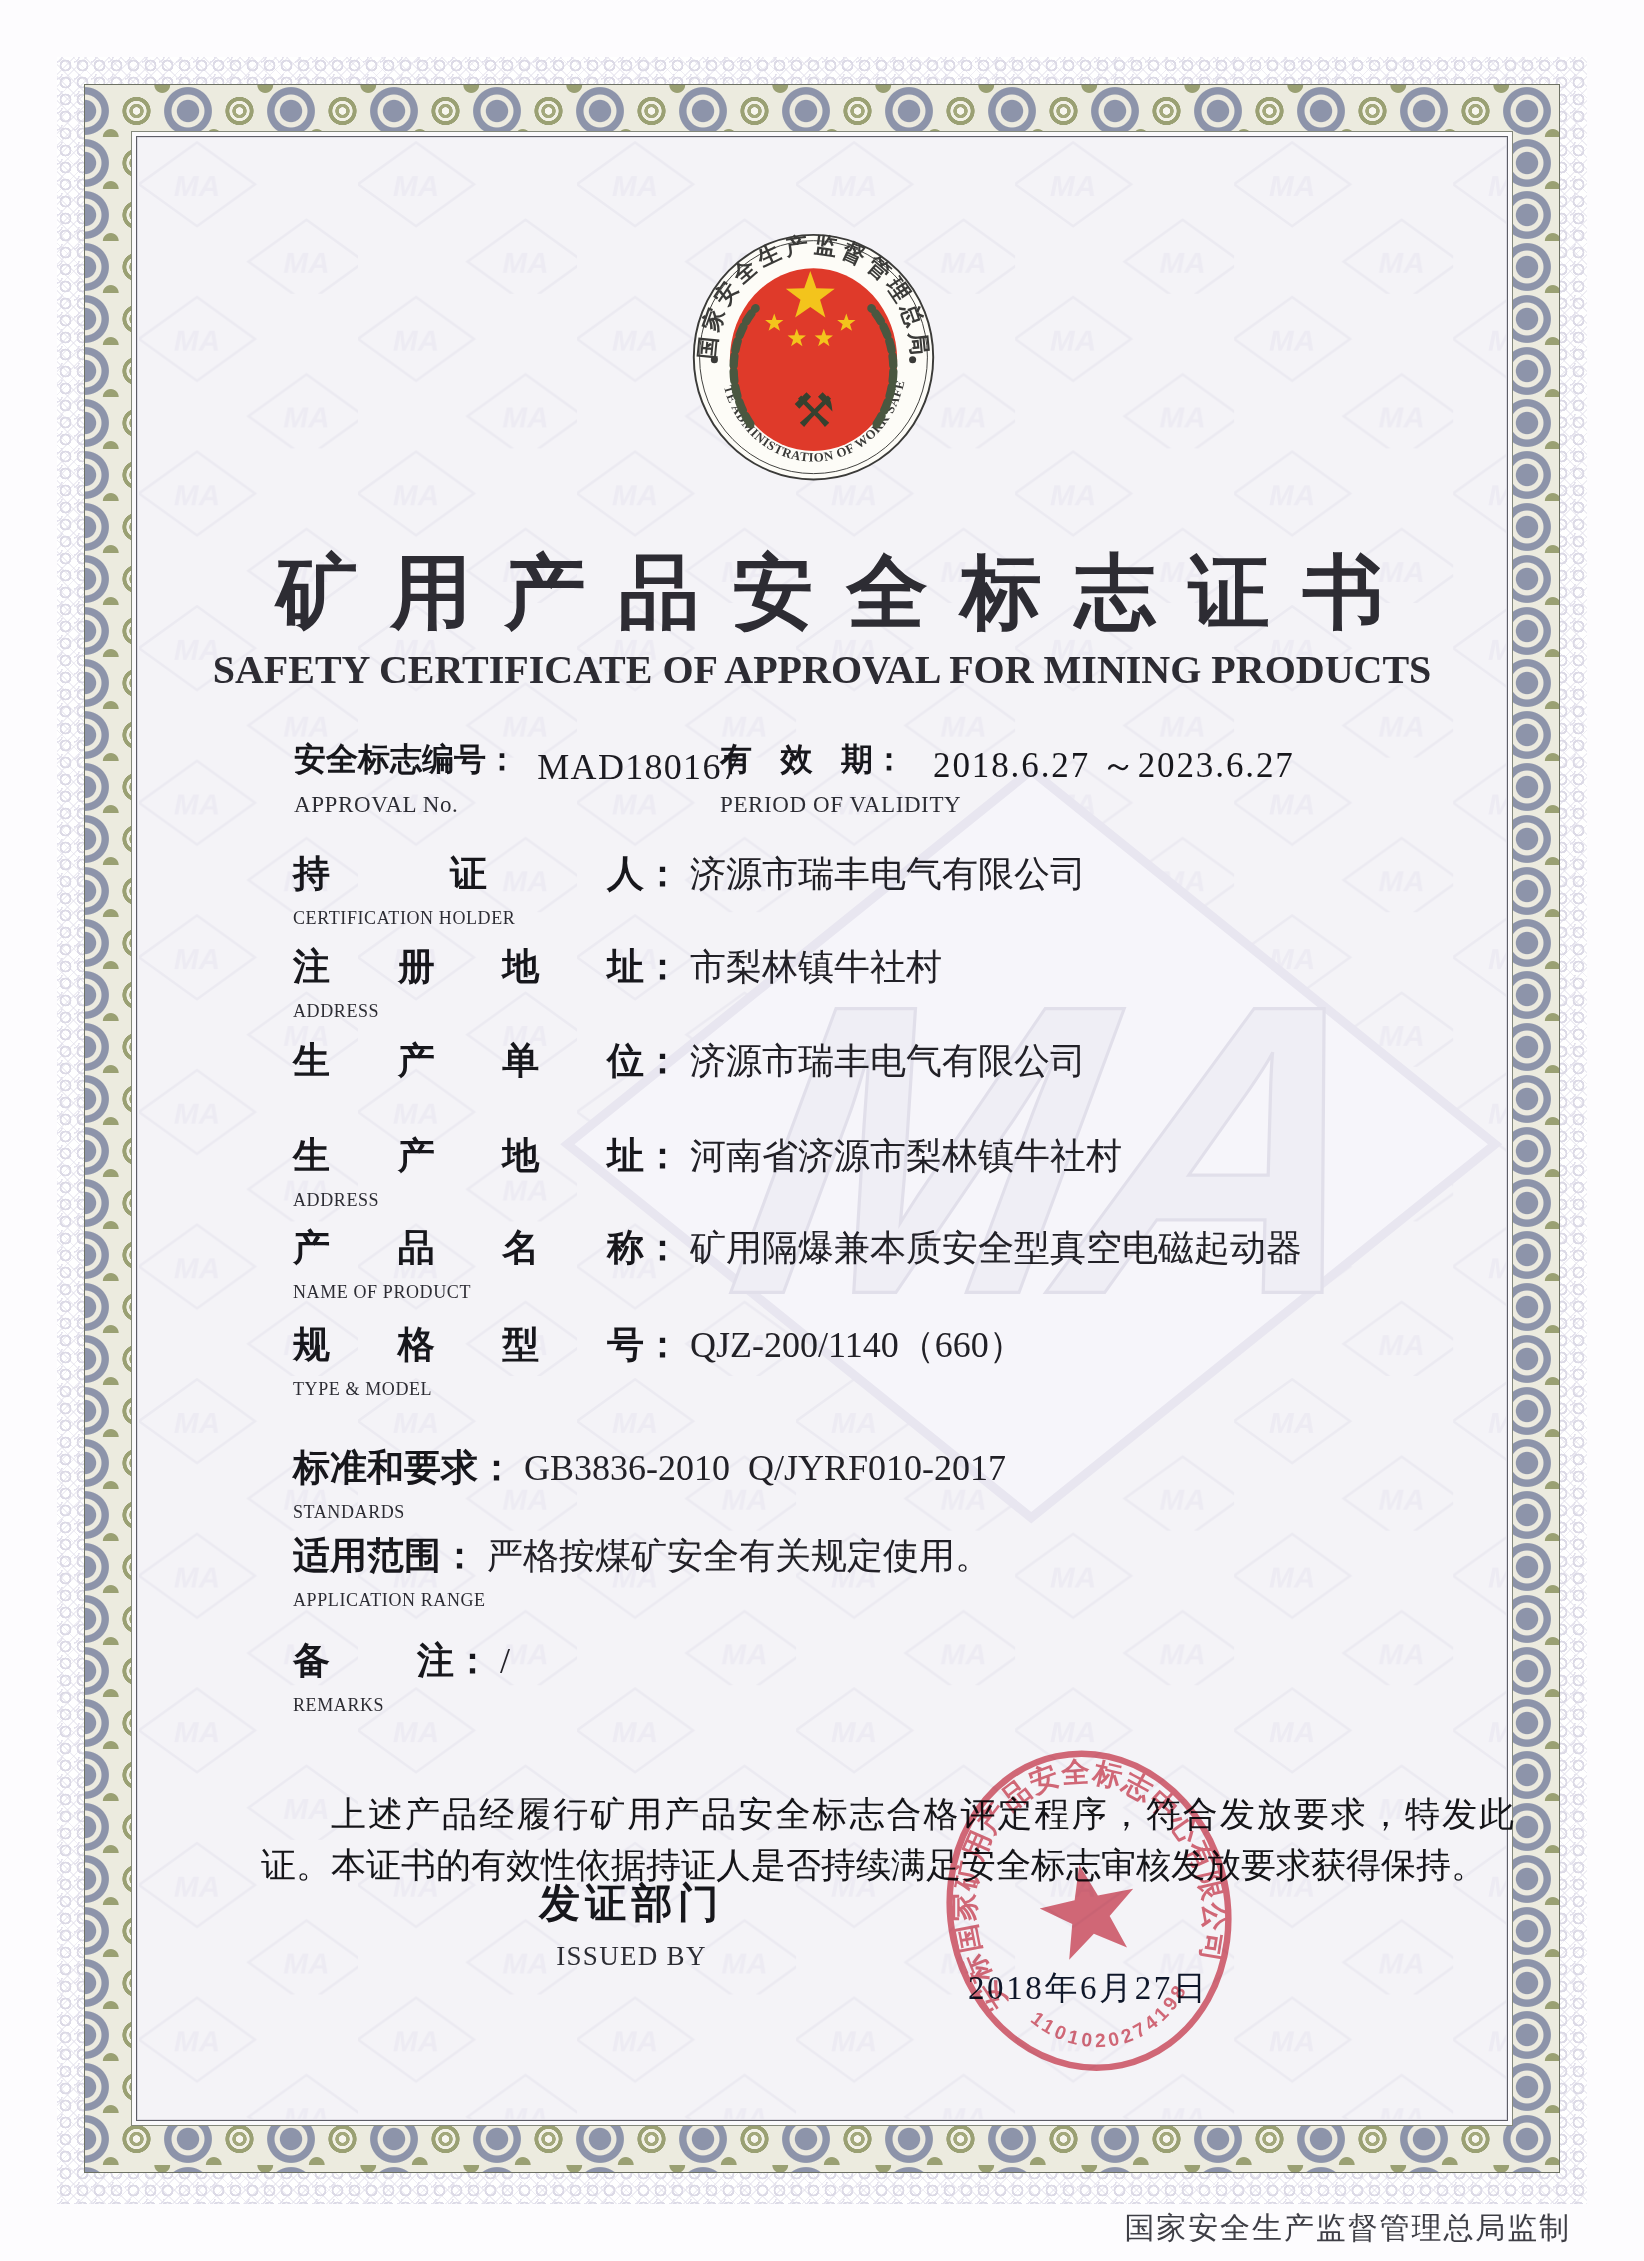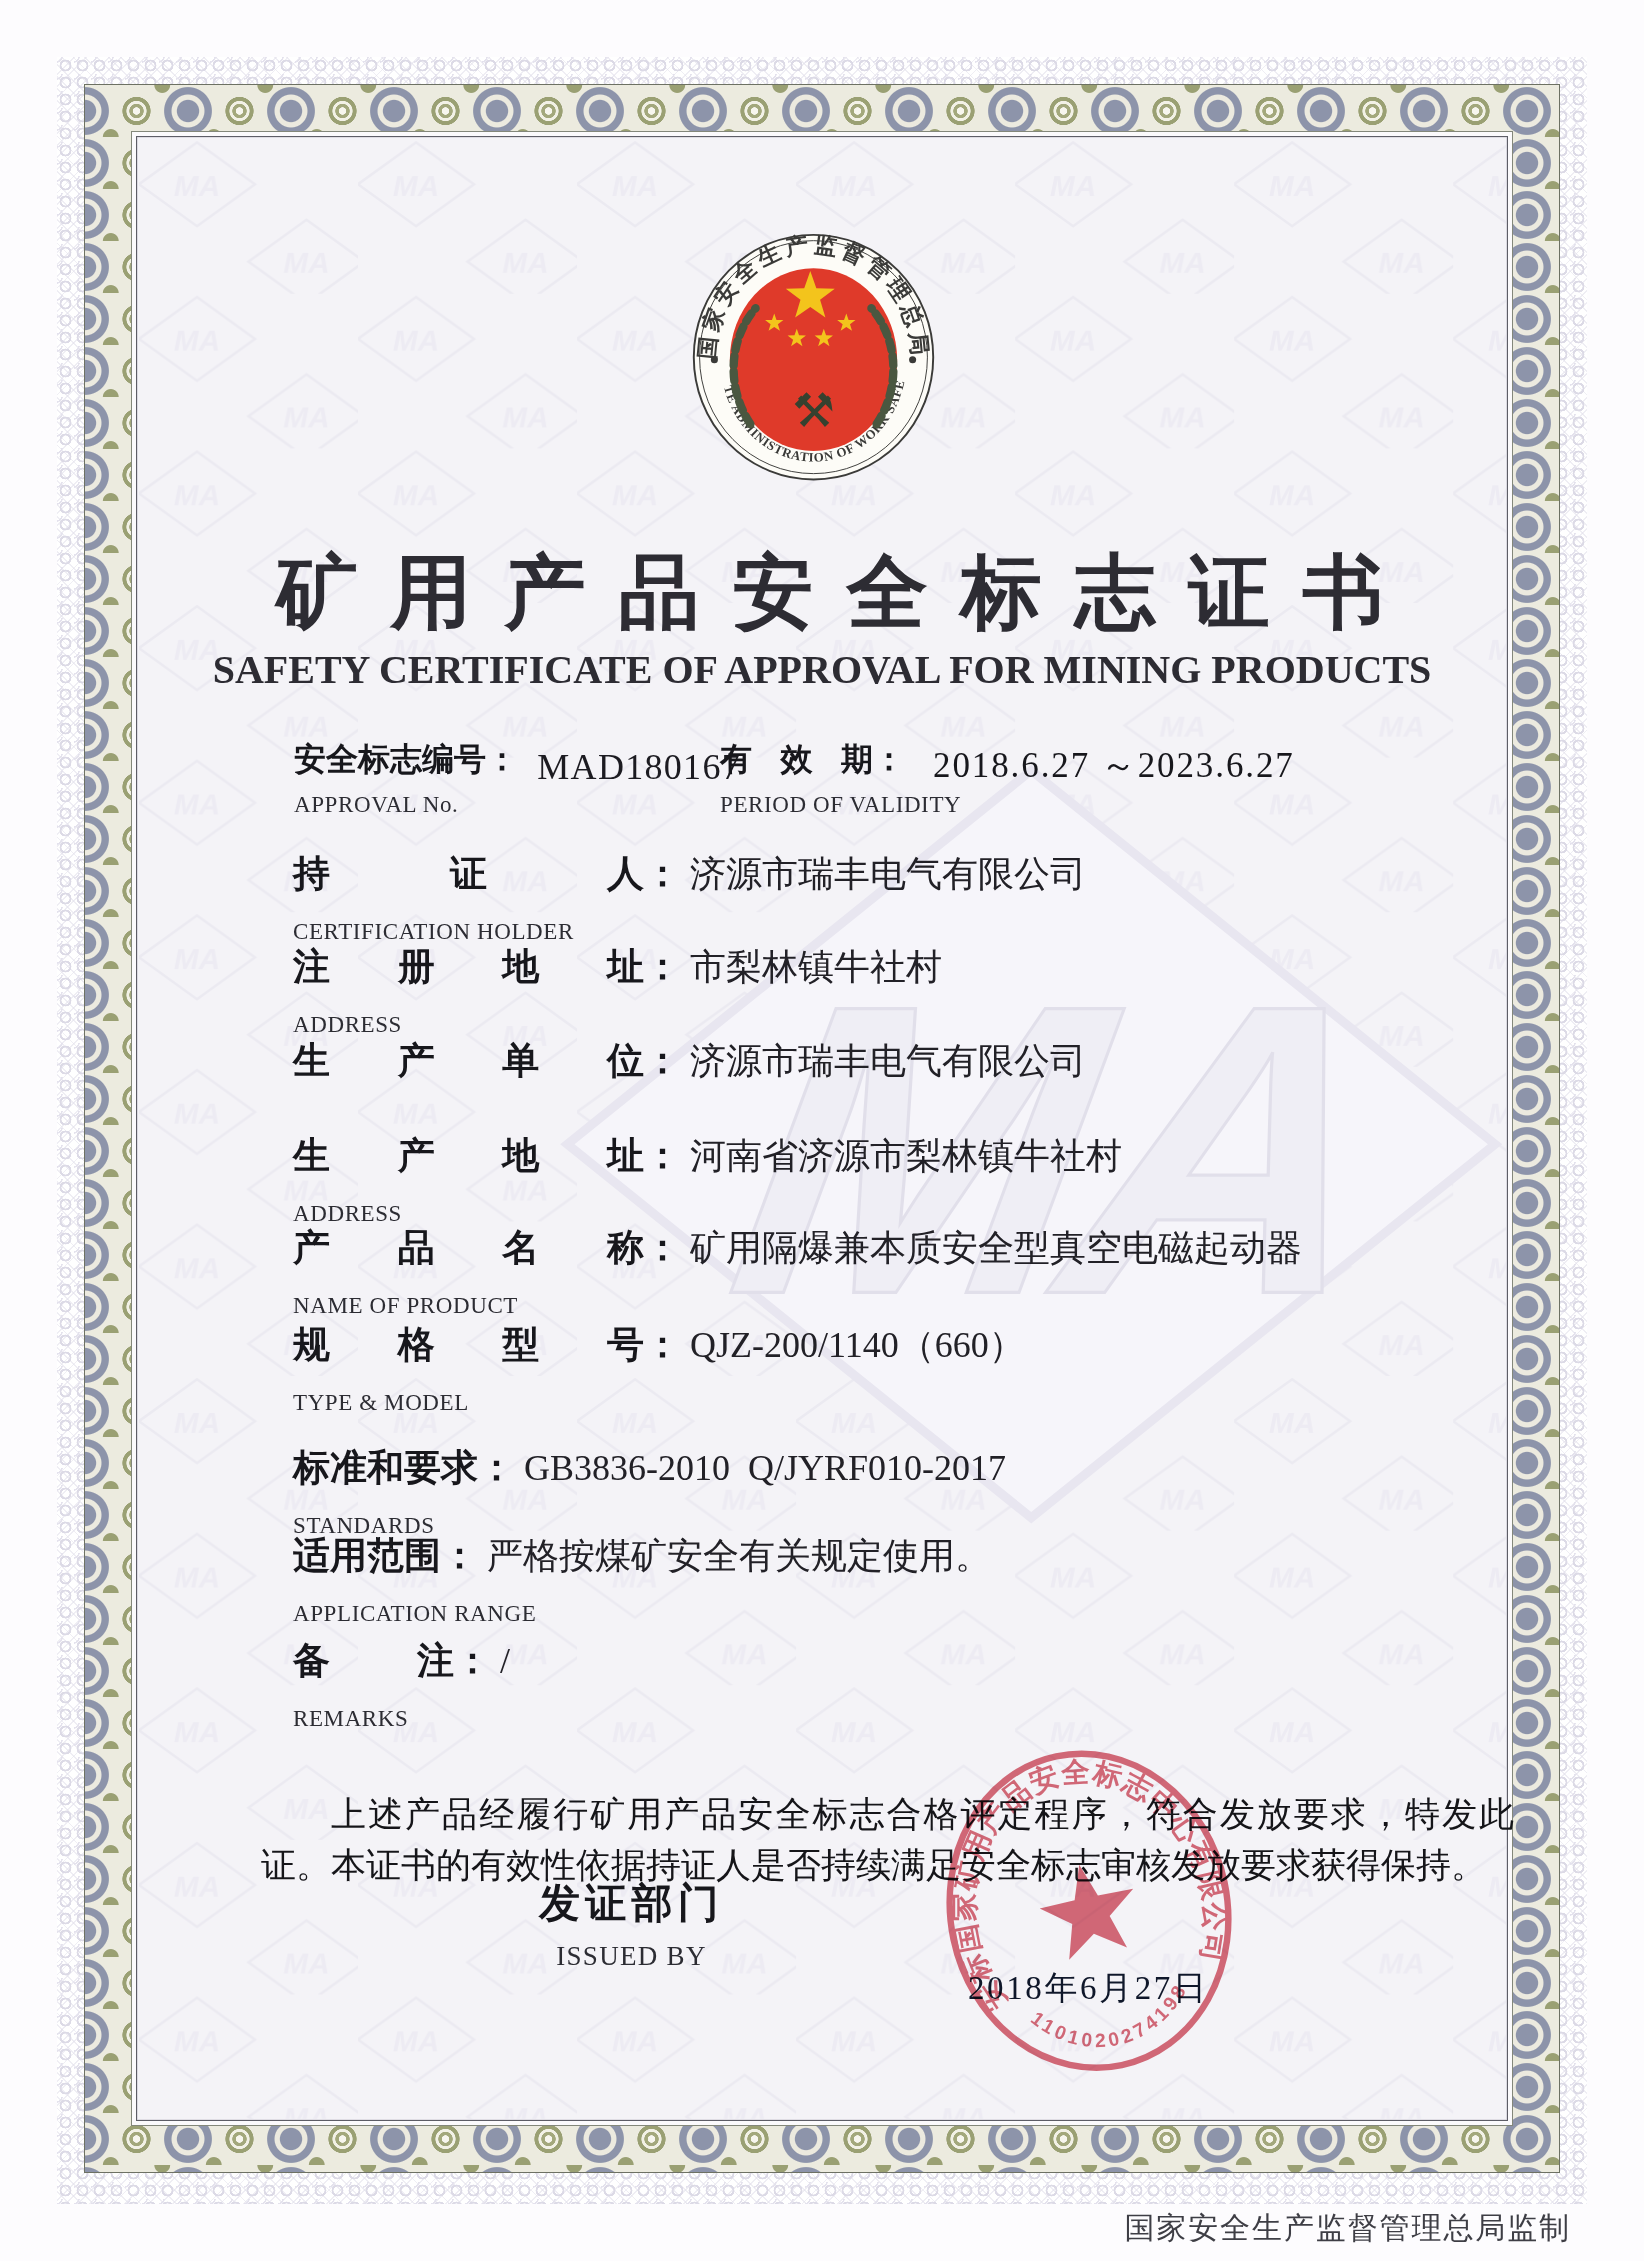--- a/index.html
+++ b/index.html
@@ -50,21 +50,21 @@
   .apv-en{ margin-top:10.3px; font-size:23px; color:#2c2c33; letter-spacing:0.6px;}
   .vlabel{ display:inline-block; width:153px; text-align:justify; text-align-last:justify; text-justify:inter-character; }
   .vdates{ position:absolute; left:933px; top:742px; font-size:35px; letter-spacing:1.9px; z-index:2; color:#17171c;}
   
   .field{ position:absolute; left:293px; z-index:2; }
   .zh-line{ font-size:37px; font-weight:bold; color:#17171c; display:flex; align-items:baseline; }
   .zh-label{ display:inline-block; width:351px; text-align:justify; text-align-last:justify; text-justify:inter-character; }
   .field.tight .zh-label{ width:auto; }
   .field.small .zh-label{ width:161px; }
   .value{ font-size:36px; font-weight:normal; margin-left:9px; white-space:pre; color:#222127; }
-  .en{ margin-top:20px; font-size:23px; font-weight:normal; color:#2c2c33; letter-spacing:0.6px; }
+  .en{ margin-top:9px; font-size:18px; font-weight:normal; color:#2c2c33; letter-spacing:0.6px; }
   
   .declaration{
     position:absolute; left:261px; top:1754px; width:1253px; z-index:2;
     font-size:35px; line-height:51px; text-align:justify; text-indent:2em; color:#151519;
   }
   .issued{ position:absolute; left:509px; top:1876px; width:245px; text-align:center; z-index:2;}
   .issued .zh{ font-size:41px; font-weight:bold; letter-spacing:5.2px; color:#17171c;}
   .issued .en{ margin-top:10.3px; font-size:27px; letter-spacing:1.3px;}
   .stamp{ position:absolute; left:928px; top:1727px; z-index:4; mix-blend-mode:multiply; opacity:.88;}
   .issue-date{ position:absolute; left:968px; top:1966px; font-size:33px; letter-spacing:2.6px; color:#0f172a; z-index:3;}

